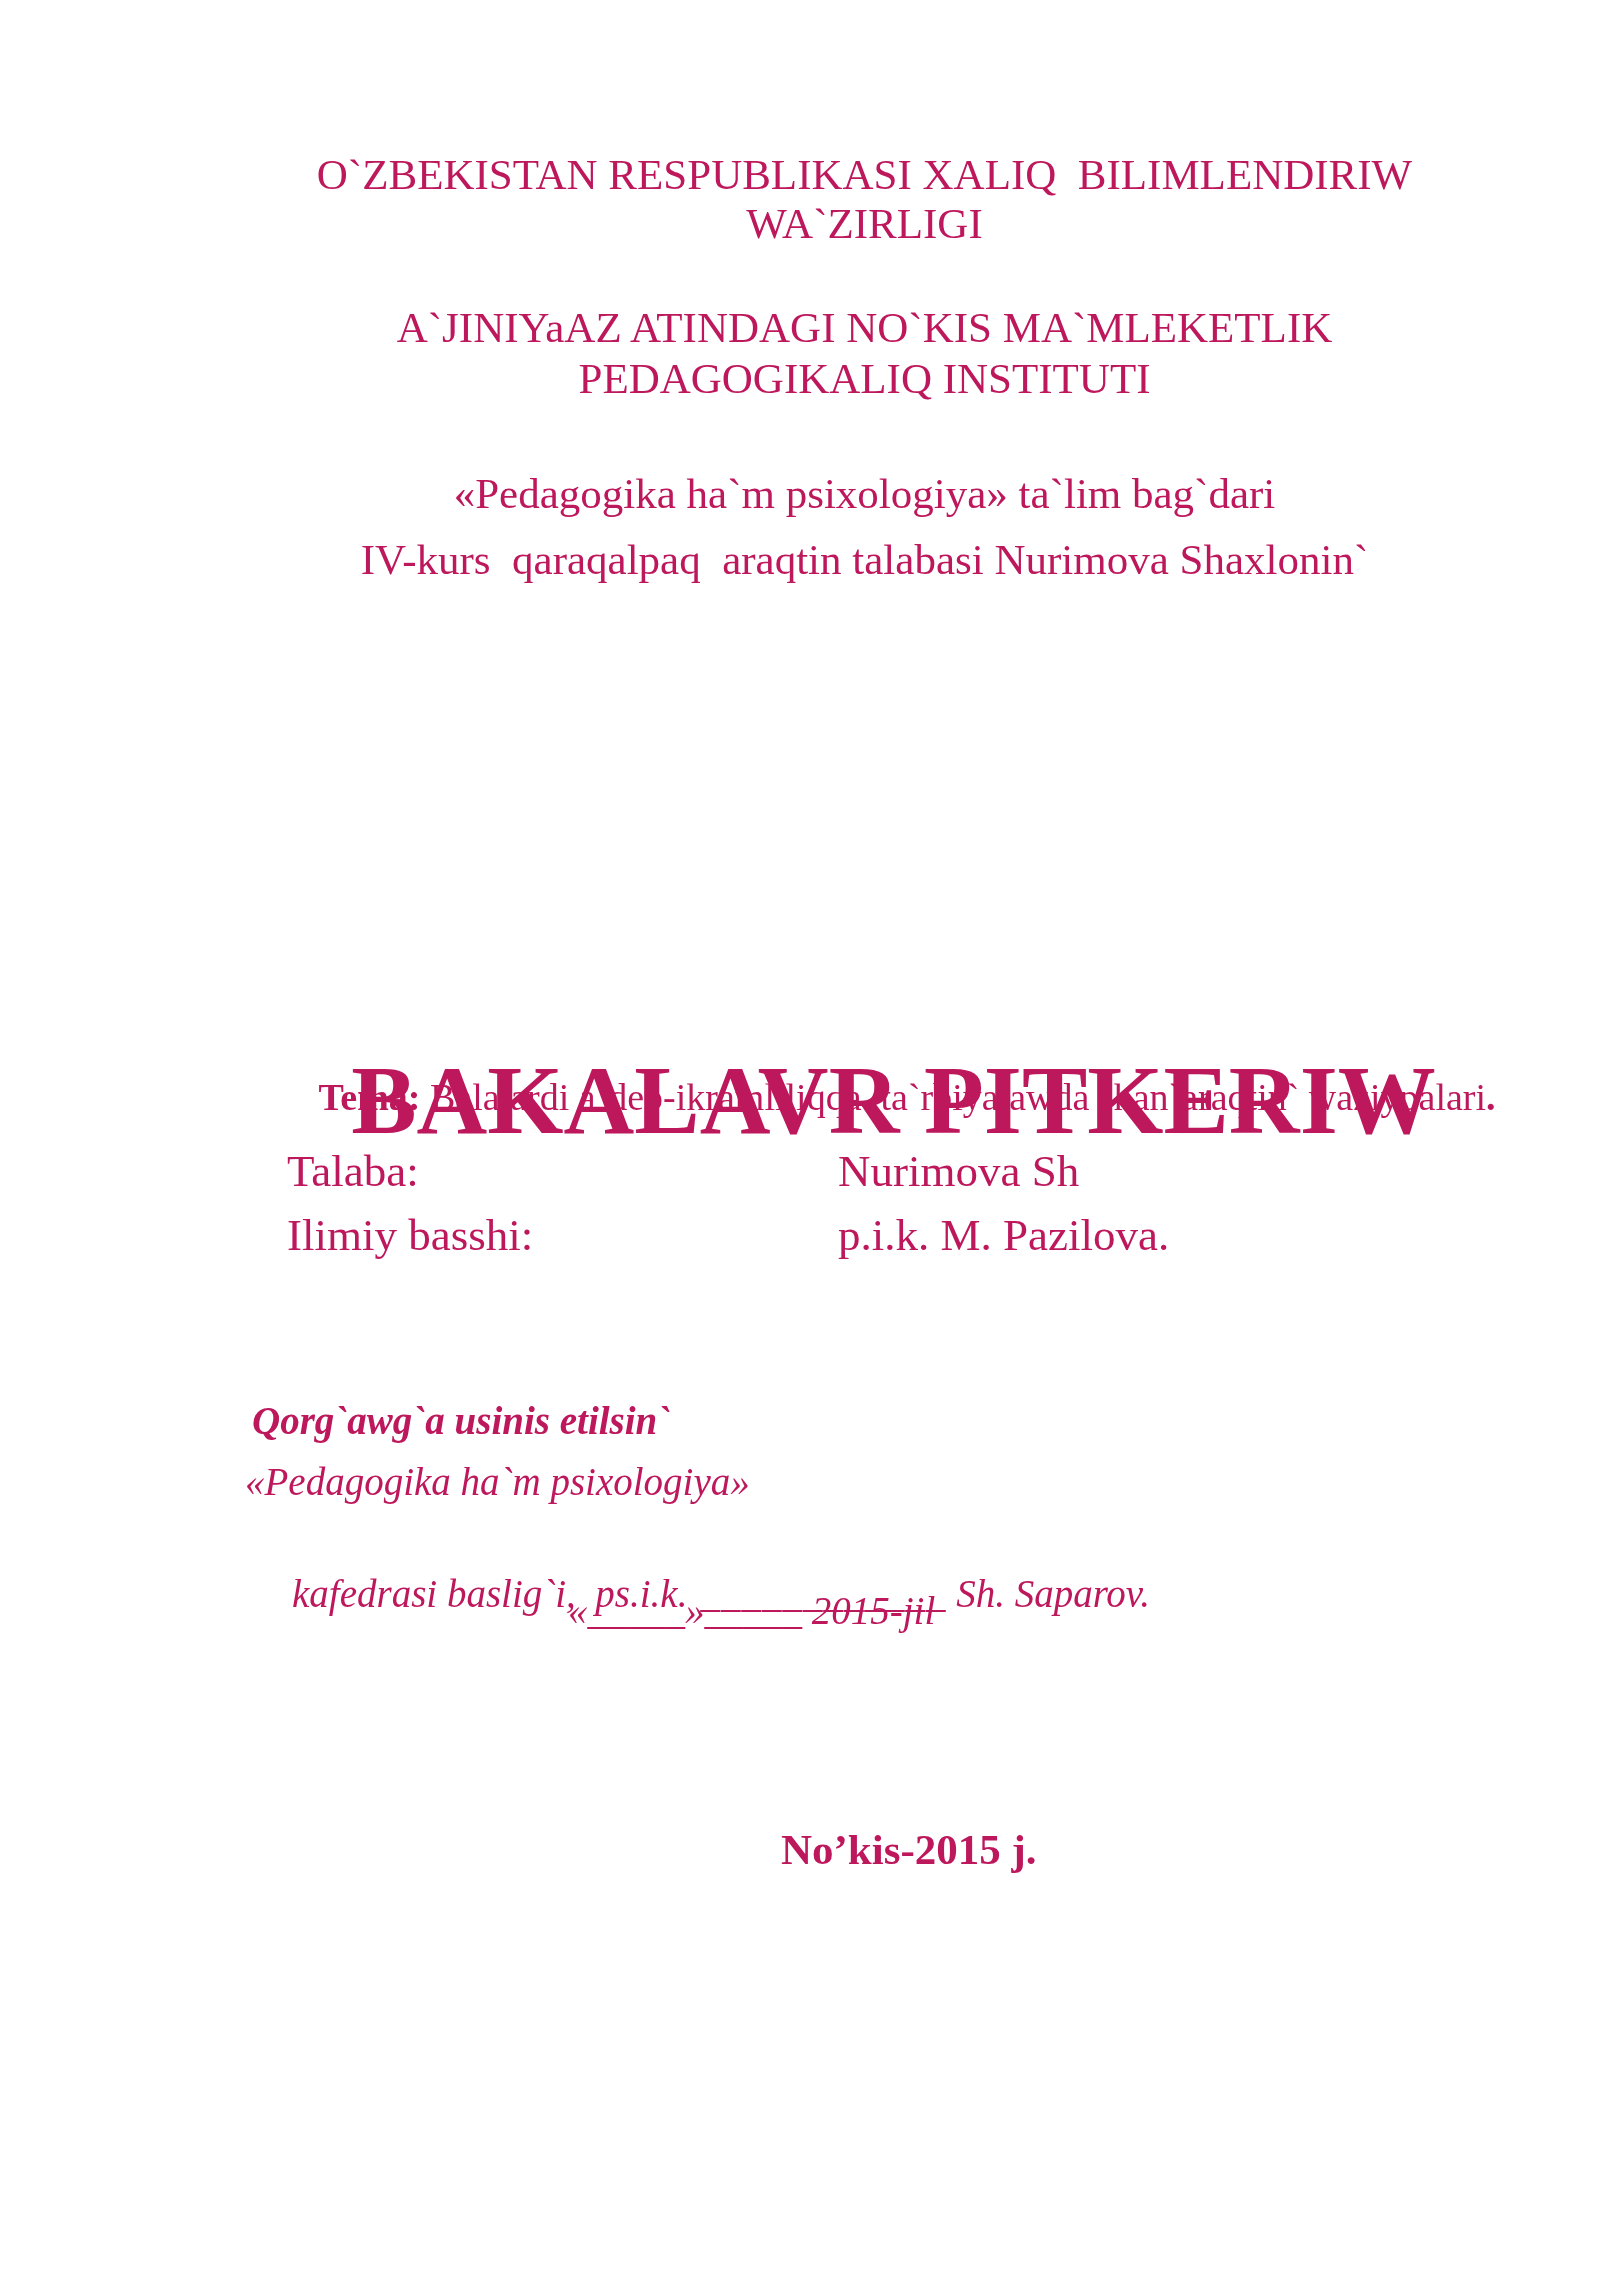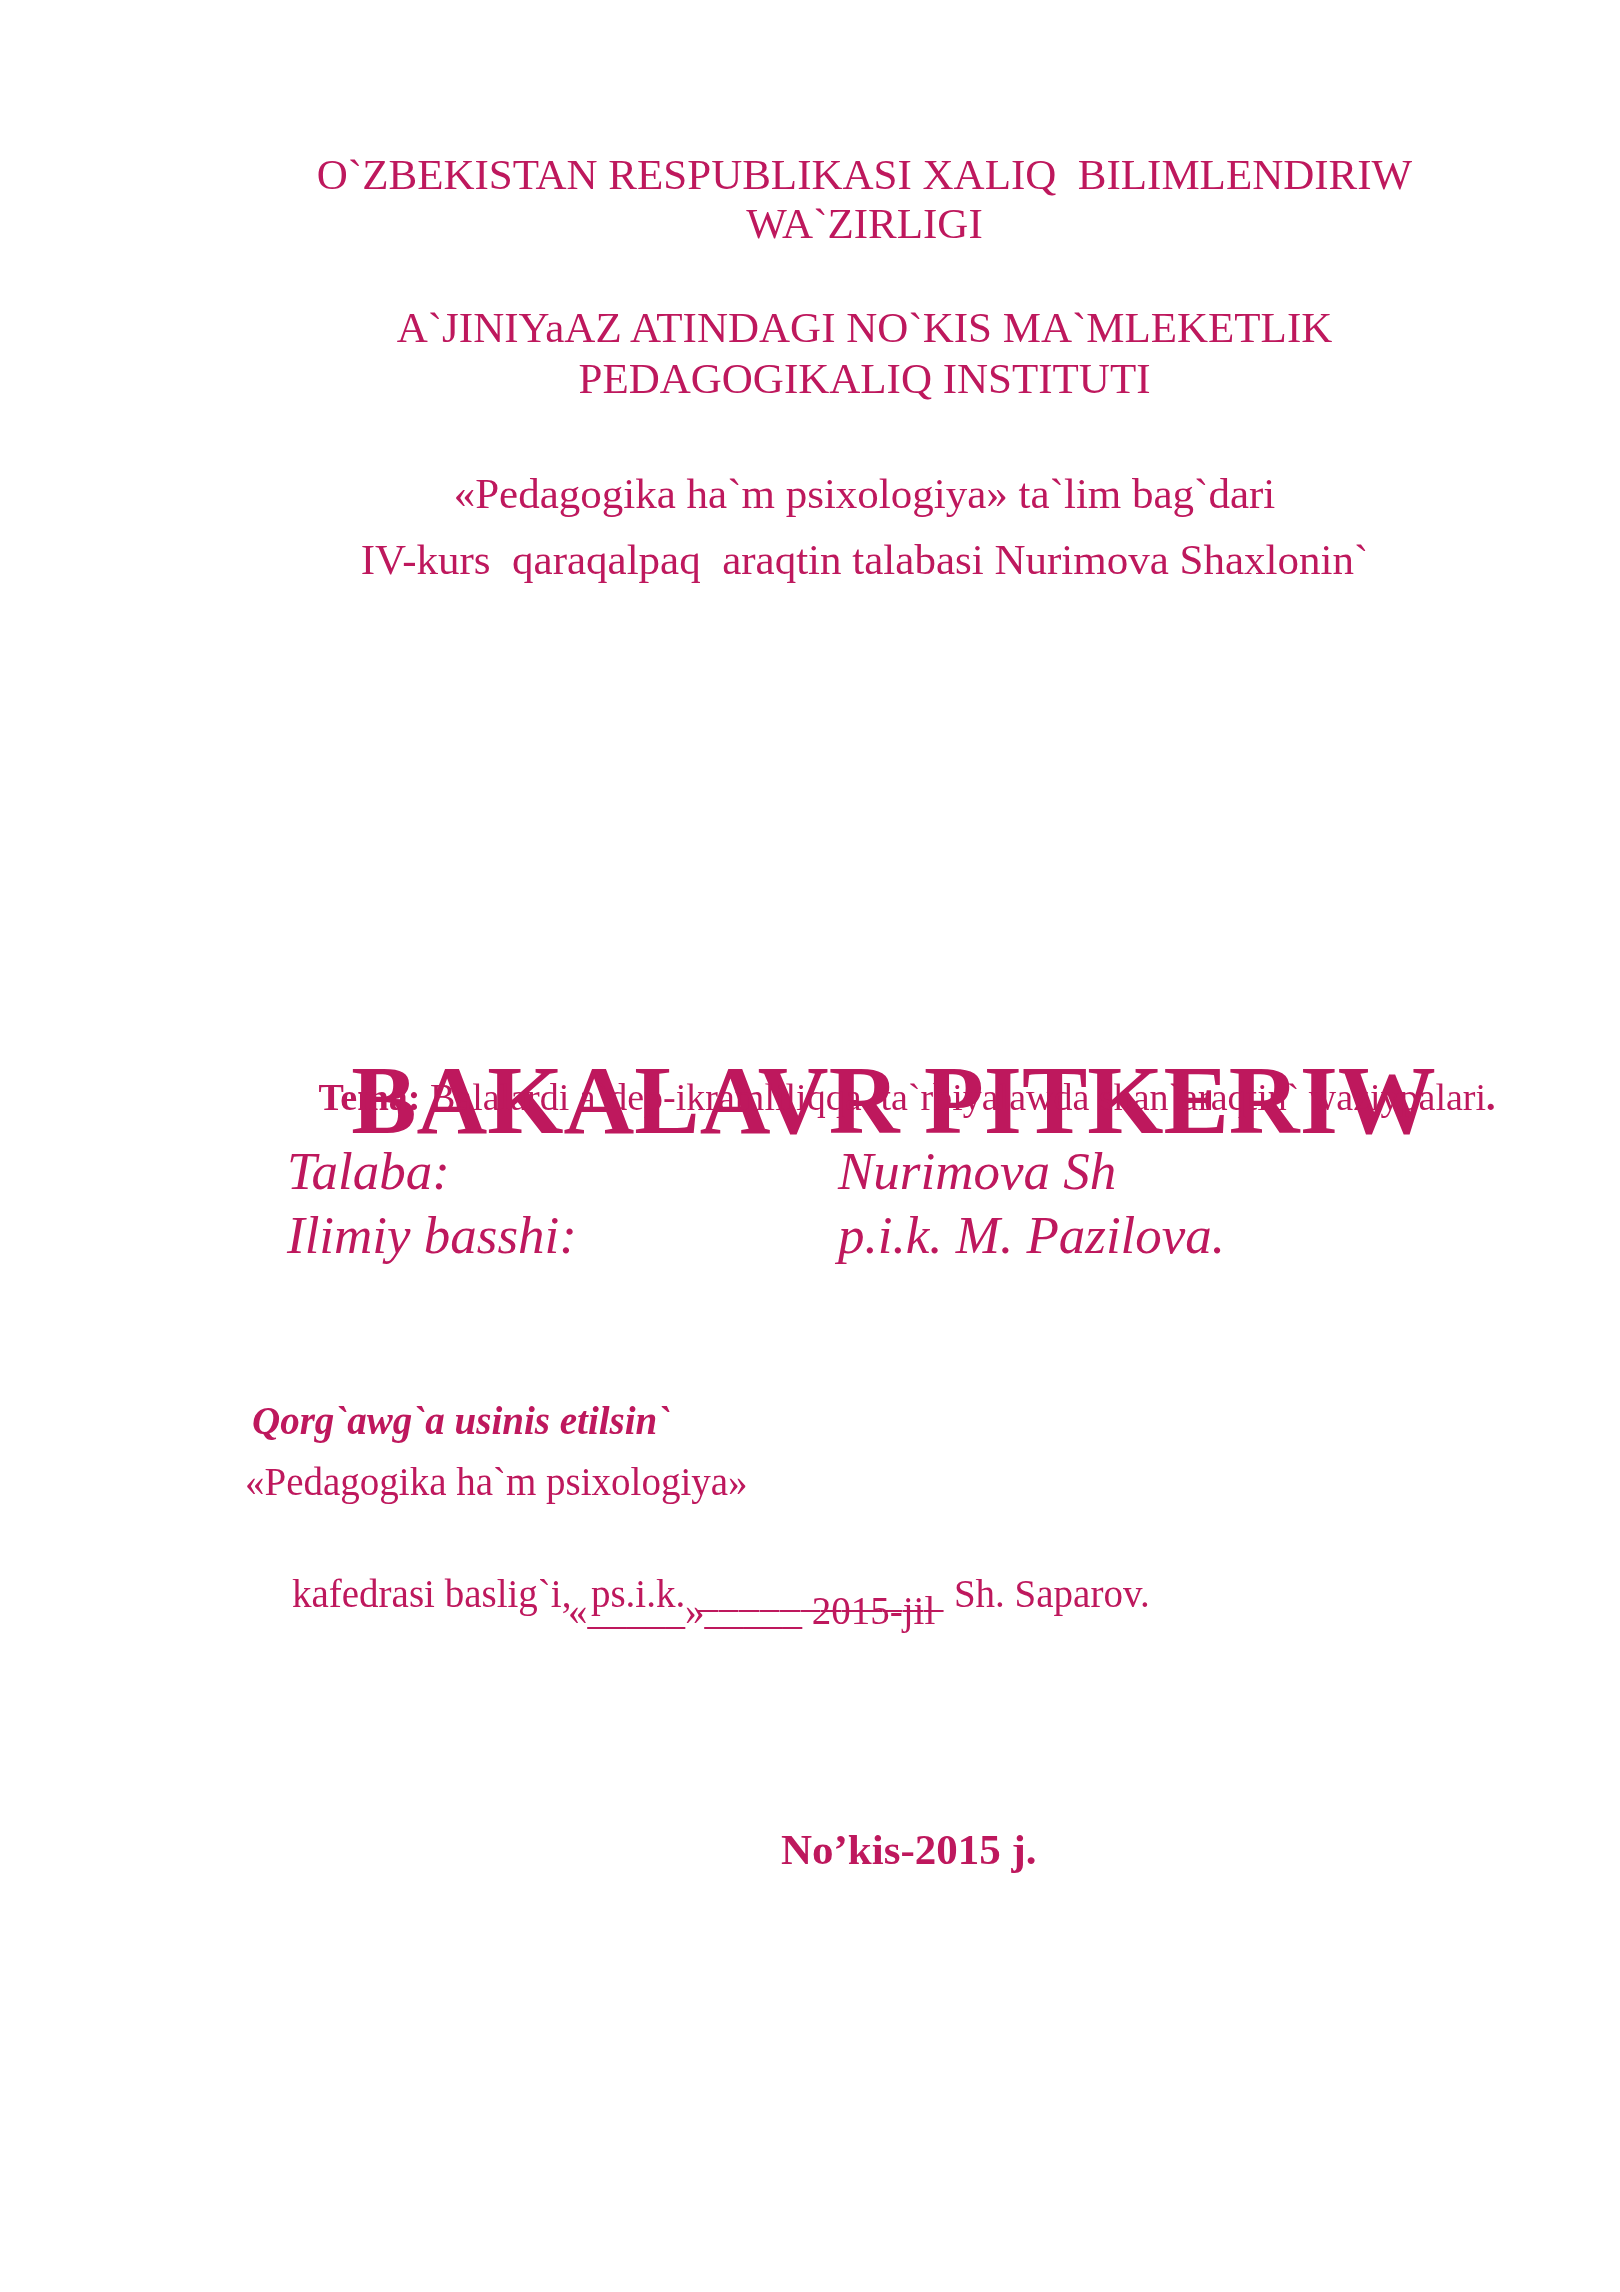--- a/index.html
+++ b/index.html
@@ -6,22 +6,22 @@
   .page{
     position:relative;
     width:1620px;height:2293px;
     background:#ffffff;color:#be185d;
     font-family:"Liberation Serif","DejaVu Serif",serif;
     overflow:hidden;
   }
   .line{position:absolute;white-space:pre-wrap;}
   .center-col{left:221px;width:1287px;text-align:center;}
   .sz-header{font-size:43px;line-height:51px;}
-  .sz-body{font-size:39px;line-height:49px;}
-  .sz-row{font-size:53px;line-height:51px;font-style:italic;}
+  .sz-body{font-size:39px;line-height:49px;font-style:italic;}
+  .sz-row{font-size:45px;line-height:51px;}
   .title{
     font-size:98px;line-height:145px;font-weight:bold;
     transform:translateX(29px);
   }
   .tema{font-size:38px;line-height:48px;transform:translateX(23.5px);}
   .b{font-weight:bold;}
   .bi{font-weight:bold;font-style:italic;}
   .blank{letter-spacing:1px;margin-left:13px;}
 </style>
 </head>

